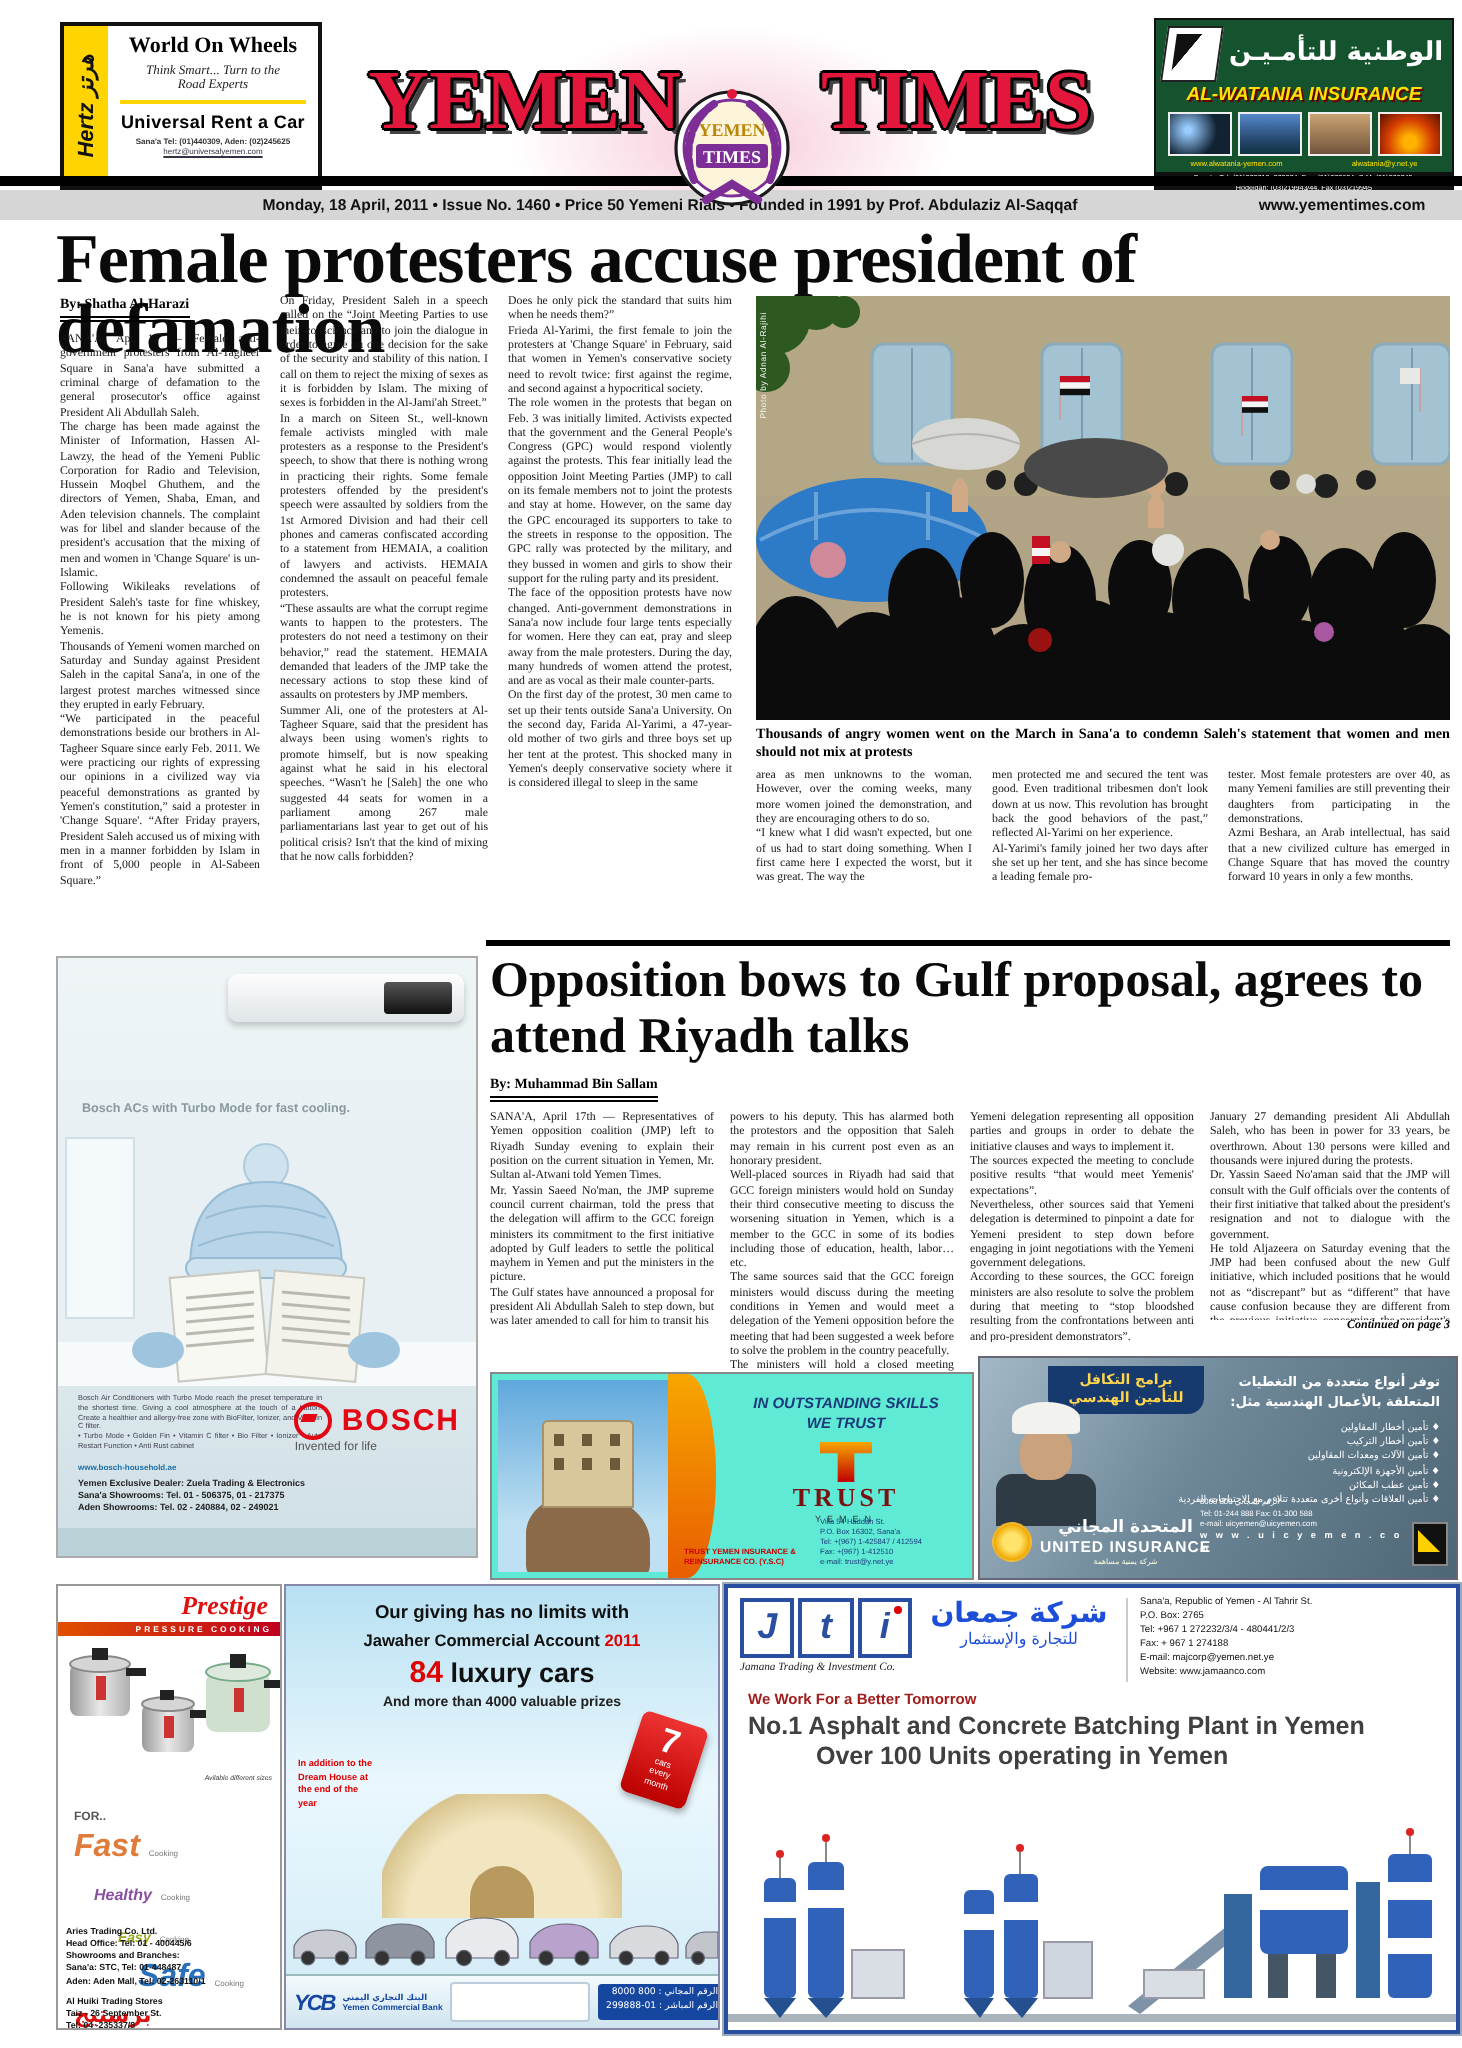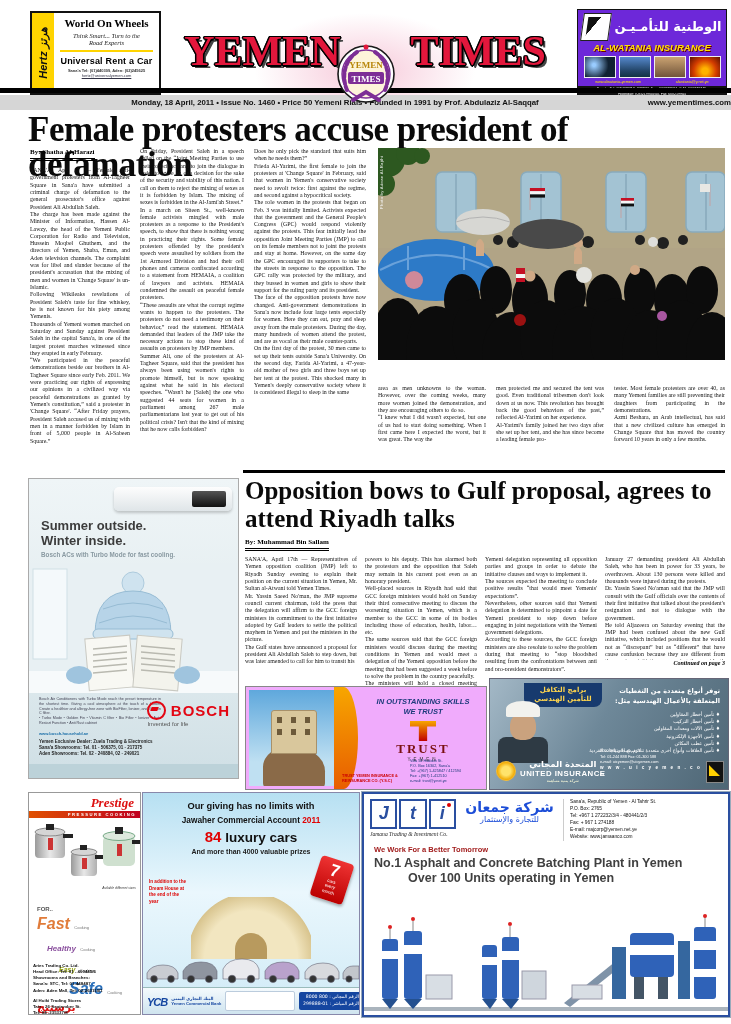--- a/index.html
+++ b/index.html
@@ -18,38 +18,38 @@
   .h-l2{font-size:6.5px;font-style:italic;margin-top:3px;color:#222;}
   .h-div{height:2px;background:#ffd400;margin:4px 6px;}
   .h-l3{font-size:9px;font-weight:bold;letter-spacing:.2px;}
   .h-l4{font-size:4px;font-weight:bold;color:#333;margin-top:2px;}
   .h-l5{font-size:4px;color:#334;text-decoration:underline;}
   #logo{left:160px;top:30px;width:410px;display:flex;justify-content:center;align-items:flex-start;gap:6px;z-index:6;}
   .logo-word{font-family:"Liberation Serif",serif;font-weight:bold;font-size:42px;line-height:1;color:#e3173c;
     text-shadow:-1.5px 0 #000,1.5px 0 #000,0 -1.5px #000,0 1.5px #000,-1px -1px #000,1px 1px #000,-1px 1px #000,1px -1px #000,3px 3px 0 #444;}
   #sunburst{left:245px;top:8px;width:240px;height:90px;z-index:1;background:radial-gradient(ellipse at center 70%,rgba(244,183,205,.75),rgba(244,183,205,0) 65%);}
   #emblem{left:50%;top:44px;transform:translateX(-50%);width:62px;height:66px;z-index:7;}
-  #watania{left:577px;top:9px;width:148px;height:86px;background:#6d28d9;border:1px solid #111;color:#fff;overflow:hidden;}
+  #watania{left:577px;top:9px;width:148px;height:86px;background:#14532d;border:1px solid #111;color:#fff;overflow:hidden;}
   .wat-row1{display:flex;align-items:center;gap:4px;padding:3px 4px 0 4px;}
   .wat-logo{width:26px;height:26px;background:#fff;transform:skewX(-8deg);position:relative;flex:none;border:1px solid #222;}
   .wat-logo:before{content:"";position:absolute;left:4px;top:3px;width:14px;height:20px;background:linear-gradient(125deg,#111 45%,#fff 46%);}
   .wat-ar{font-size:13px;font-weight:bold;flex:1;text-align:center;line-height:1.1;}
   .wat-en{color:#ffe000;font-weight:bold;font-style:italic;font-size:9.5px;text-align:center;margin-top:1px;text-shadow:1px 1px 0 #600;}
   .wat-pics{display:flex;gap:3px;justify-content:center;margin-top:3px;}
   .wat-pic{width:30px;height:20px;border:1px solid #eee;}
   .wp1{background:radial-gradient(circle at 30% 40%,#9cf 6%,#123 60%);}
   .wp2{background:linear-gradient(#58c,#246 70%,#134);}
   .wp3{background:linear-gradient(#caa372,#70543a);}
   .wp4{background:radial-gradient(circle at 50% 70%,#ffb300 15%,#d43d00 55%,#5a1000);}
   .wat-web{font-size:3.8px;color:#ffe000;text-align:center;margin-top:2px;display:flex;justify-content:space-around;}
   .wat-c{background:#111;font-size:3.6px;color:#fff;text-align:center;line-height:1.3;margin-top:2px;padding:1px 0;}
   #rule{left:0;top:88px;width:731px;height:5px;background:#000;z-index:2;}
   #datebar{left:0;top:95px;width:731px;height:15px;background:#d6d6d6;z-index:3;display:flex;align-items:center;}
   #datebar .dt{flex:1;text-align:center;font-size:7.8px;font-weight:bold;color:#111;padding-left:70px;}
-  #datebar .site{width:120px;text-align:right;font-size:7.8px;font-weight:bold;color:#111;padding-left:11px;}
+  #datebar .site{width:120px;text-align:center;font-size:7.8px;font-weight:bold;color:#111;padding-left:11px;}
   
   #a1-hl{left:28px;top:112px;width:676px;font-size:35px;font-weight:bold;color:#0a0a0a;letter-spacing:-.5px;line-height:1;}
   .byline{font-size:7px;font-weight:bold;}
   .byline span{border-bottom:3px double #000;padding-bottom:2px;display:inline-block;text-align:right;}
   .body-text{font-size:5.9px;line-height:1.24;text-align:justify;color:#151515;overflow:hidden;}
   #a1c1{left:30px;top:148px;width:100px;height:320px;}
   #a1c1 .txt{margin-top:6px;height:294px;overflow:hidden;}
   #a1c2{left:140px;top:148px;width:104px;height:320px;}
   #a1c3{left:254px;top:148px;width:112px;height:320px;}
   #photo{left:378px;top:148px;width:347px;height:212px;overflow:hidden;background:#b9ab8c;}
@@ -76,21 +76,21 @@
   .bo-para{position:absolute;left:10px;top:218px;width:122px;font-size:3.7px;line-height:1.3;color:#445;text-align:justify;}
   .bo-web{position:absolute;left:10px;top:252px;font-size:4px;font-weight:bold;color:#1a6ea8;}
   .bo-logo{position:absolute;right:8px;top:222px;text-align:left;}
   .bo-circ{display:inline-block;width:15px;height:15px;border:2.5px solid #e30613;border-radius:50%;position:relative;vertical-align:middle;}
   .bo-circ:before{content:"";position:absolute;left:2px;top:4px;width:7px;height:4px;background:#e30613;transform:skewX(-20deg);}
   .bo-name{font-size:15px;font-weight:bold;color:#e30613;letter-spacing:1px;vertical-align:middle;}
   .bo-tag{font-size:6px;color:#555;margin-top:1px;}
   .bo-dealer{position:absolute;left:10px;top:260px;width:190px;font-size:4.5px;font-weight:bold;color:#222;line-height:1.35;}
   .bo-strip{position:absolute;left:0;bottom:0;width:100%;height:14px;background:#bcd2d9;}
   
-  #trust{left:245px;top:686px;width:240px;height:102px;border:1px solid #888;background:#f0abfc;overflow:hidden;}
+  #trust{left:245px;top:686px;width:240px;height:102px;border:1px solid #888;background:#5eead4;overflow:hidden;}
   .tr-photo{position:absolute;left:3px;top:3px;bottom:3px;width:88px;height:96px;background:linear-gradient(#5fa8dc,#bfe0f2 75%);overflow:hidden;}
   .tr-rock{position:absolute;left:14px;bottom:-6px;width:62px;height:46px;background:#8a6a48;border-radius:45% 55% 20% 20%;}
   .tr-palace{position:absolute;left:22px;bottom:32px;width:44px;height:42px;background:#d9c79c;border:1px solid #a8916a;border-radius:3px 3px 0 0;}
   .tr-palace i{position:absolute;width:5px;height:6px;background:#6d5a3a;display:block;}
   .tr-swoosh{position:absolute;left:88px;top:0;width:24px;height:102px;background:linear-gradient(#f7a600,#e85d00);border-radius:0 60% 60% 0/0 50% 50% 0;}
   .tr-slogan{position:absolute;left:118px;top:10px;width:118px;text-align:center;font-size:7.5px;font-weight:bold;font-style:italic;color:#1b3a7a;line-height:1.35;}
   .tr-logo{position:absolute;left:118px;top:34px;width:118px;text-align:center;}
   .tr-t{width:26px;height:20px;margin:0 auto;background:linear-gradient(#f7a600,#c00000);clip-path:polygon(0 0,100% 0,100% 28%,66% 28%,66% 100%,34% 100%,34% 28%,0 28%);}
   .tr-name{font-size:13px;font-weight:bold;letter-spacing:2px;color:#7a1010;font-family:"Liberation Serif",serif;}
   .tr-sub{font-size:4.5px;letter-spacing:3px;color:#333;}
@@ -330,20 +330,21 @@
           <circle cx="36" cy="132" r="9" fill="#d88fa0"></circle>
         <circle cx="142" cy="172" r="6" fill="#a11212"></circle>
           <circle cx="284" cy="168" r="5" fill="#b05ba8"></circle>
         <rect x="138" y="120" width="9" height="14" fill="#ce1126"></rect>
           <rect x="138" y="126" width="9" height="4" fill="#fff"></rect>
       </g>
       <rect x="0" y="0" width="347" height="212" fill="#000" opacity="0.04"></rect>
     </svg>
   </div>
   <div class="abs san" id="credit">Photo by Adnan Al-Rajihi</div>
+  <div class="abs ser" id="caption">Thousands of angry women went on the March in Sana'a to condemn Saleh's statement that women and men should not mix at protests</div>
 
   <div class="abs ser body-text pre" id="a1c4">area as men unknowns to the woman. However, over the coming weeks, many more women joined the demonstration, and they are encouraging others to do so.
 “I knew what I did wasn't expected, but one of us had to start doing something. When I first came here I expected the worst, but it was great. The way the</div>
   <div class="abs ser body-text pre" id="a1c5">men protected me and secured the tent was good. Even traditional tribesmen don't look down at us now. This revolution has brought back the good behaviors of the past,” reflected Al-Yarimi on her experience.
 Al-Yarimi's family joined her two days after she set up her tent, and she has since become a leading female pro-</div>
   <div class="abs ser body-text pre" id="a1c6">tester. Most female protesters are over 40, as many Yemeni families are still preventing their daughters from participating in the demonstrations.
 Azmi Beshara, an Arab intellectual, has said that a new civilized culture has emerged in Change Square that has moved the country forward 10 years in only a few months.</div>
 
   <div class="abs" id="sep"></div>
   <div class="abs ser" id="a2-hl">Opposition bows to Gulf proposal, agrees to attend Riyadh talks</div>
@@ -362,22 +363,20 @@
 Yemen has seen demonstrations since</div>
   <div class="abs ser body-text pre" id="a2c4">January 27 demanding president Ali Abdullah Saleh, who has been in power for 33 years, be overthrown. About 130 persons were killed and thousands were injured during the protests.
 Dr. Yassin Saeed No'aman said that the JMP will consult with the Gulf officials over the contents of their first initiative that talked about the president's resignation and not to dialogue with the government.
 He told Aljazeera on Saturday evening that the JMP had been confused about the new Gulf initiative, which included positions that he would not as “discrepant” but as “different” that have cause confusion because they are different from the previous initiative concerning the president's stand-down.</div>
   <div class="abs ser" id="a2cont">Continued on page 3</div>
 
   <div class="abs san" id="bosch">
     <div class="bo-ac">
         <div class="vent"></div>
       </div>
-    <div class="bo-h pre">Summer outside.
-Winter inside.</div>
     <div class="bo-sub">Bosch ACs with Turbo Mode for fast cooling.</div>
     <svg class="abs" style="left:0;top:84px;" width="209" height="130" viewBox="0 0 209 130">
       <rect x="0" y="0" width="209" height="130" fill="#e8f0f3"></rect>
       <rect x="4" y="6" width="34" height="90" fill="#f4f9fb" stroke="#cfdfe6"></rect>
       <rect x="0" y="108" width="209" height="22" fill="#f7fafb"></rect>
       <circle cx="104" cy="20" r="11" fill="#cfe3ef" stroke="#aecbdd"></circle>
       <path d="M66,72 Q66,28 104,28 Q142,28 142,72 Z" fill="#b7d4e8" stroke="#97bcd4"></path>
       <path d="M74,46 Q104,34 134,46 M70,60 Q104,46 138,60" stroke="#97bcd4" fill="none"></path>
       <rect x="64" y="66" width="80" height="10" rx="5" fill="#cfe3ef" stroke="#97bcd4"></rect>
       <g stroke="#c9c9c2">

